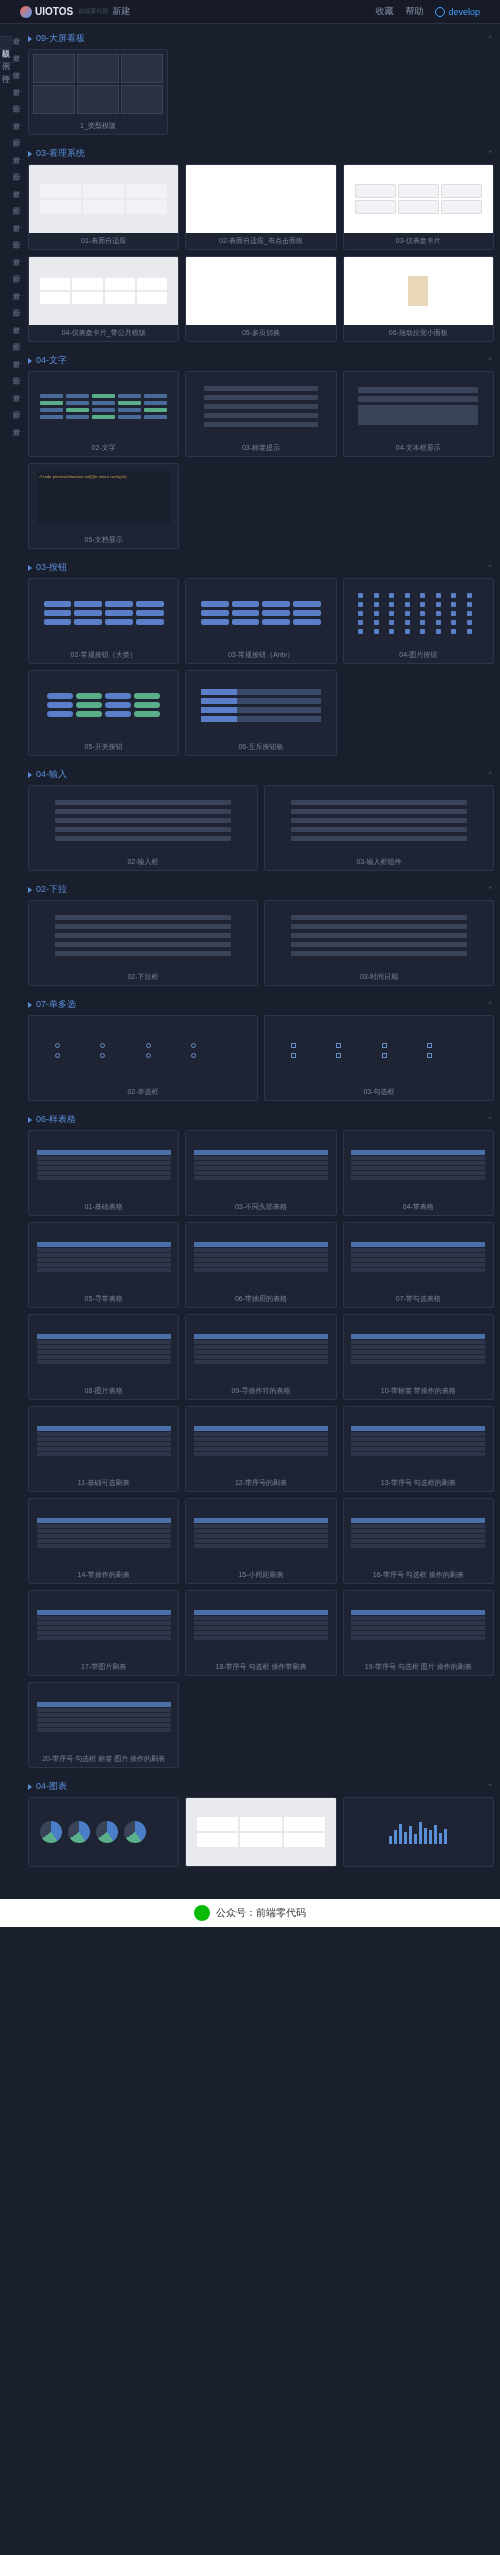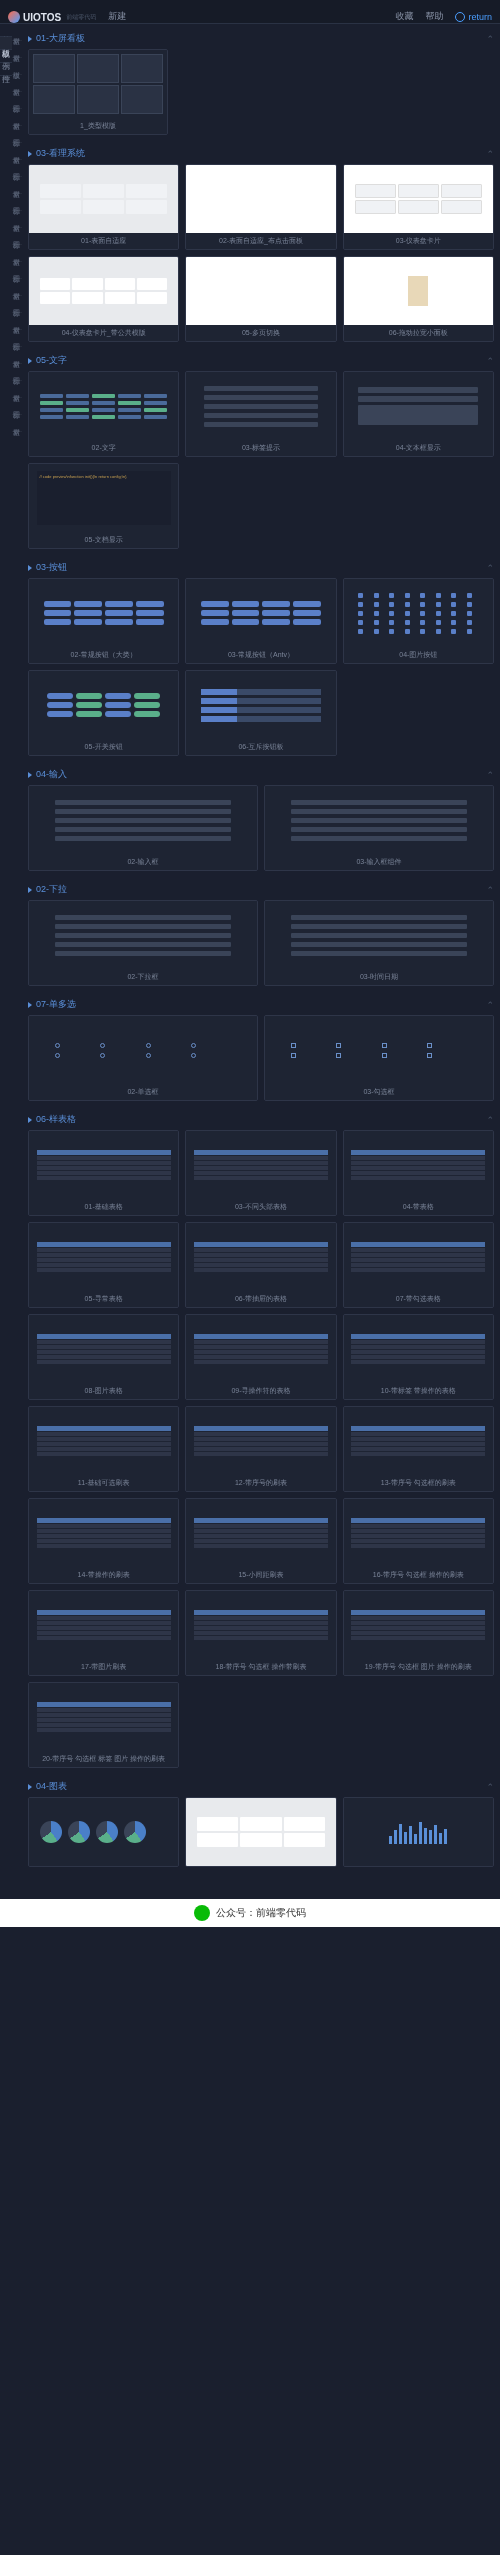--- a/index.html
+++ b/index.html
@@ -1,22 +1,22 @@
 <!DOCTYPE html>
 <html><head>
 <meta charset="utf-8">
 <style>
 *{margin:0;padding:0;box-sizing:border-box}
 body{background:#1a1f2e;color:#8a94a8;font-family:sans-serif;font-size:9px;width:500px}
-.header{display:flex;align-items:flex-end;height:24px;background:#161b27;border-bottom:1px solid #2a3244;padding:0 8px}
+.header{display:flex;align-items:center;height:24px;background:#161b27;border-bottom:1px solid #2a3244;padding:0 20px}
 .logo{display:flex;align-items:center;gap:3px}
 .logo-icon{width:12px;height:12px;background:linear-gradient(135deg,#ff6b4a,#4a9eff);border-radius:50%}
 .logo-text{color:#e0e6f0;font-size:10px;font-weight:bold}
 .logo-sub{color:#4a5568;font-size:6px;margin-left:2px}
-.header-btn{color:#8a94a8;margin-left:12px;font-size:9px;cursor:pointer}
+.header-btn{color:#8a94a8;margin-left:4px;font-size:9px;cursor:pointer}
 .header-right{margin-left:auto;display:flex;gap:12px;align-items:center}
 .user{color:#4a9eff;display:flex;align-items:center;gap:3px}
 .user-icon{width:10px;height:10px;border:1px solid #4a9eff;border-radius:50%}
 .main{display:flex}
 .tab-strip{width:12px;background:#1a1f2e;display:flex;flex-direction:column}
 .side-tab{writing-mode:vertical-rl;font-size:8px;padding:6px 2px;color:#6a7488;cursor:pointer;border-bottom:1px solid #2a3244}
 .side-tab.active{background:#232938;color:#c0c8d8}
 .mat-strip{width:10px;display:flex;flex-direction:column}
 .mat-tab{writing-mode:vertical-rl;font-size:7px;padding:8px 1px;color:#5a6478;border-bottom:1px solid #252b3a}
 .content{flex:1;padding:4px 6px}
@@ -66,21 +66,21 @@
     <div class="logo-icon"></div>
     <span class="logo-text">UIOTOS</span>
     <span class="logo-sub">前端零代码</span>
   </div>
   <span class="header-btn">新建</span>
   <div class="header-right">
     <span>收藏</span>
     <span>帮助</span>
     <div class="user">
       <span class="user-icon"></span>
-      <span>return</span>
+      <span>develop</span>
     </div>
   </div>
 </div>
 
 <div class="main">
   <div class="tab-strip" id="side-tabs">
       <div class="side-tab">文件</div>
       <div class="side-tab active">模版</div>
       <div class="side-tab">示例</div>
       <div class="side-tab">控件</div>
@@ -107,21 +107,21 @@
       <div class="mat-tab">图标</div>
       <div class="mat-tab">素材</div>
       <div class="mat-tab">图标</div>
       <div class="mat-tab">素材</div>
       <div class="mat-tab">图标</div>
       <div class="mat-tab">素材</div>
     </div>
   <div class="content" id="content">
       <div class="section">
         <div class="sec-head">
-          <span>01-大屏看板</span>
+          <span>09-大屏看板</span>
           <span class="chev">⌃</span>
         </div>
         <div class="grid grid1 small-w">
           <div class="card">
             <div class="thumb">
               <div class="dash">
                 <div></div>
                 <div></div>
                 <div></div>
                 <div></div>
@@ -191,21 +191,21 @@
           <div class="card">
             <div class="thumb white">
               <div style="width: 20px; height: 30px; background: rgb(232, 216, 184);"></div>
             </div>
             <div class="caption">06-拖动拉宽小面板</div>
           </div>
         </div>
       </div>
       <div class="section">
         <div class="sec-head">
-          <span>05-文字</span>
+          <span>04-文字</span>
           <span class="chev">⌃</span>
         </div>
         <div class="grid ">
           <div class="card">
             <div class="thumb">
               <div class="txtgrid">
                 <div></div>
                 <div></div>
                 <div></div>
                 <div></div>

